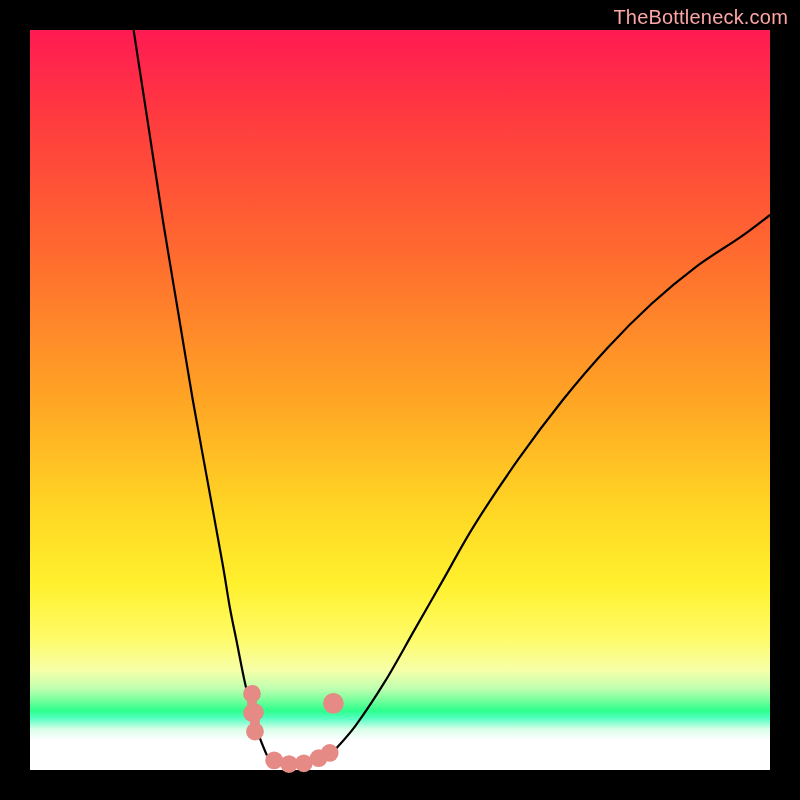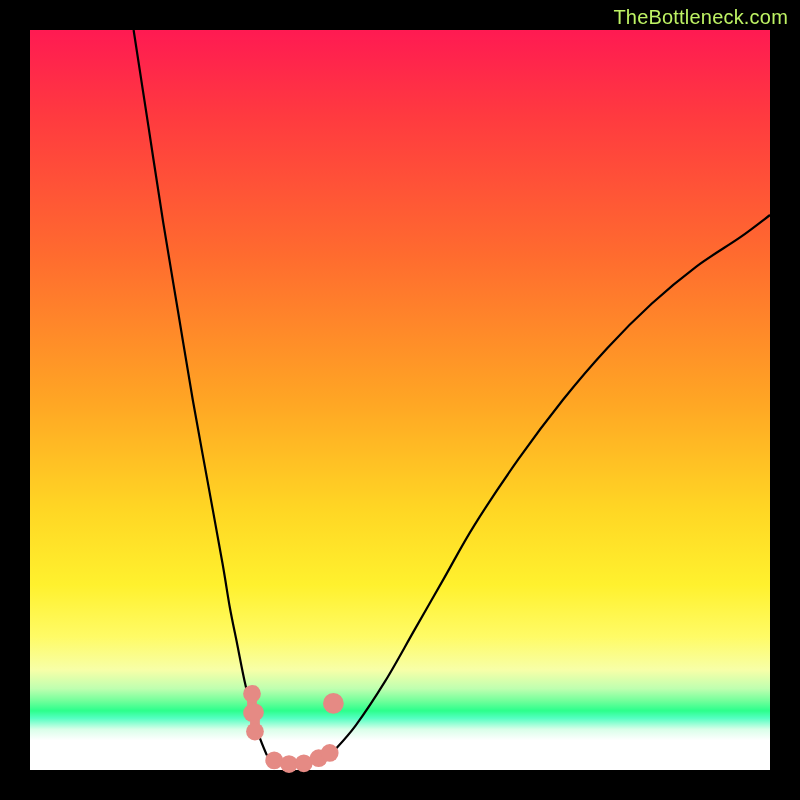--- a/index.html
+++ b/index.html
@@ -39,21 +39,21 @@
       #55ffc2 93%,
       #d9ffe9 94.5%,
       #ffffff 96%,
       #ffffff 100%
     );
   }
   .watermark {
     position: absolute;
     top: 6px;
     right: 12px;
-    color: #bef264;
+    color: #fca5a5;
     font-size: 20px;
     font-weight: 500;
     letter-spacing: 0.2px;
   }
   svg.curve {
     position: absolute;
     left: 0;
     top: 0;
     width: 740px;
     height: 740px;

